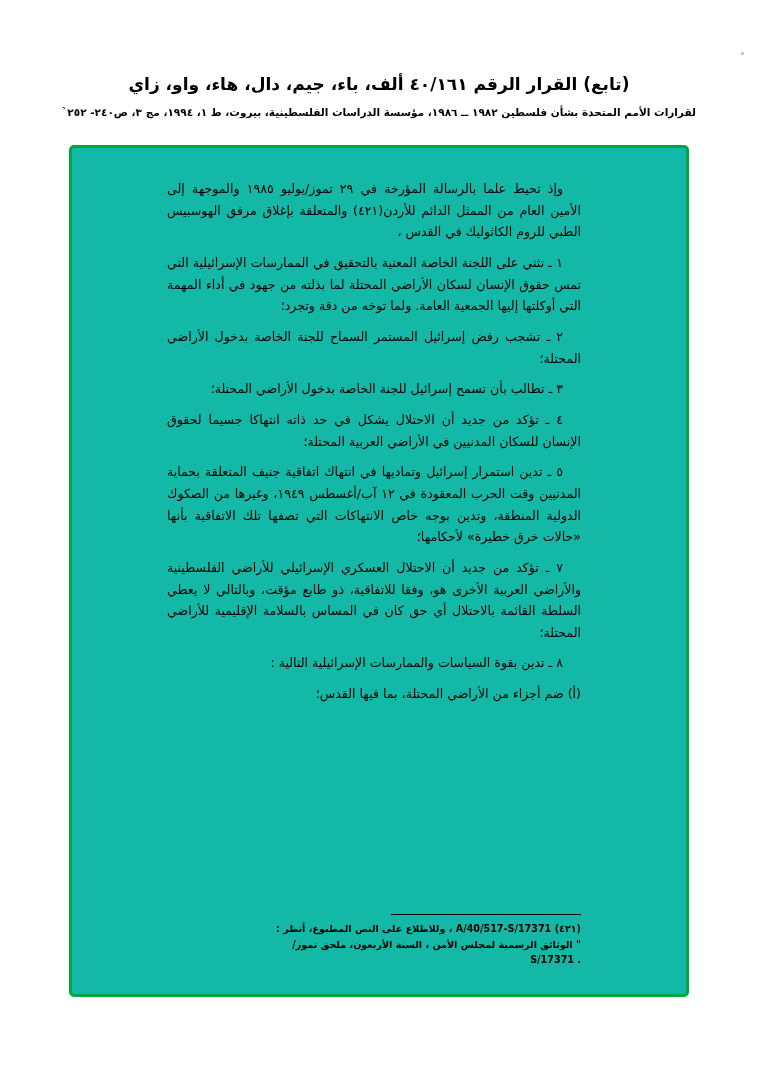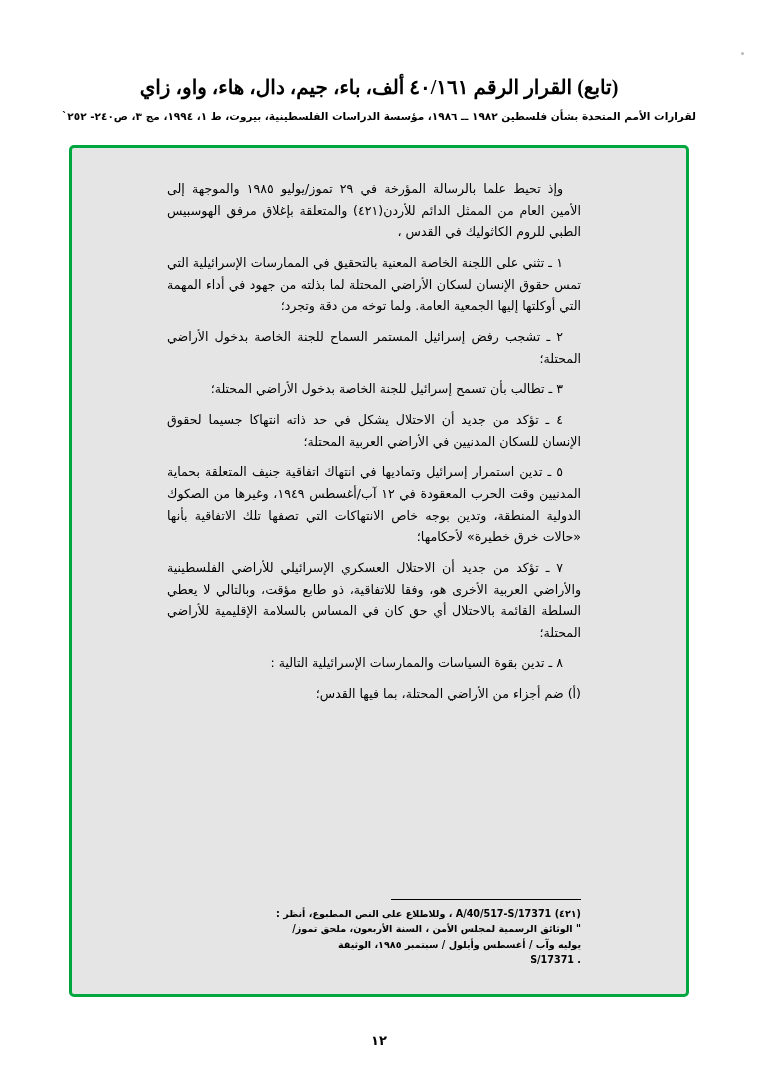--- a/index.html
+++ b/index.html
@@ -31,44 +31,43 @@
     border-radius: 50%;
   }
   .header {
     position: absolute;
     top: 72px;
     left: 0;
     right: 0;
     text-align: center;
   }
   .header-title {
-    font-size: 20px;
+    font-size: 17px;
     font-weight: bold;
     letter-spacing: 0.2px;
     direction: rtl;
     line-height: 1.5;
-    font-family: Liberation Serif, serif;
   }
   .header-sub {
     font-size: 10.5px;
     font-weight: bold;
     direction: rtl;
     margin-top: 7px;
     line-height: 1.5;
   }
   .frame {
     position: absolute;
     top: 145px;
     left: 69px;
     width: 620px;
     height: 852px;
     border: 3px solid #00a63f;
     border-radius: 5px;
     box-sizing: border-box;
-    background: #e5e5e5;
+    background: #14b8a6;
   }
   .content {
     position: absolute;
     top: 30px;
     right: 105px;
     left: 95px;
     direction: rtl;
     text-align: justify;
   }
   p.para {
@@ -141,22 +140,20 @@
       <p class="para indent-first">٧ ـ تؤكد من جديد أن الاحتلال العسكري الإسرائيلي للأراضي الفلسطينية والأراضي العربية الأخرى هو، وفقا للاتفاقية، ذو طابع مؤقت، وبالتالي لا يعطي السلطة القائمة بالاحتلال أي حق كان في المساس بالسلامة الإقليمية للأراضي المحتلة؛</p>
       <p class="para indent-first">٨ ـ تدين بقوة السياسات والممارسات الإسرائيلية التالية :</p>
       <p class="para sub-item">(أ) ضم أجزاء من الأراضي المحتلة، بما فيها القدس؛</p>
     </div>
 
     <div class="footnote-wrap">
       <div class="footnote-rule"></div>
       <div class="footnote">
         <div>(٤٢١) A/40/517-S/17371 ، وللاطلاع على النص المطبوع، أنظر :</div>
         <div>" الوثائق الرسمية لمجلس الأمن ، السنة الأربعون، ملحق تموز/</div>
-        <div>يوليه وآب / أغسطس وأيلول / سبتمبر ١٩٨٥، الوثيقة</div>
         <div>. S/17371</div>
       </div>
     </div>
 
   </div>
 
-  <div class="page-number">١٢</div>
 
 </div>
 
 </body></html>

